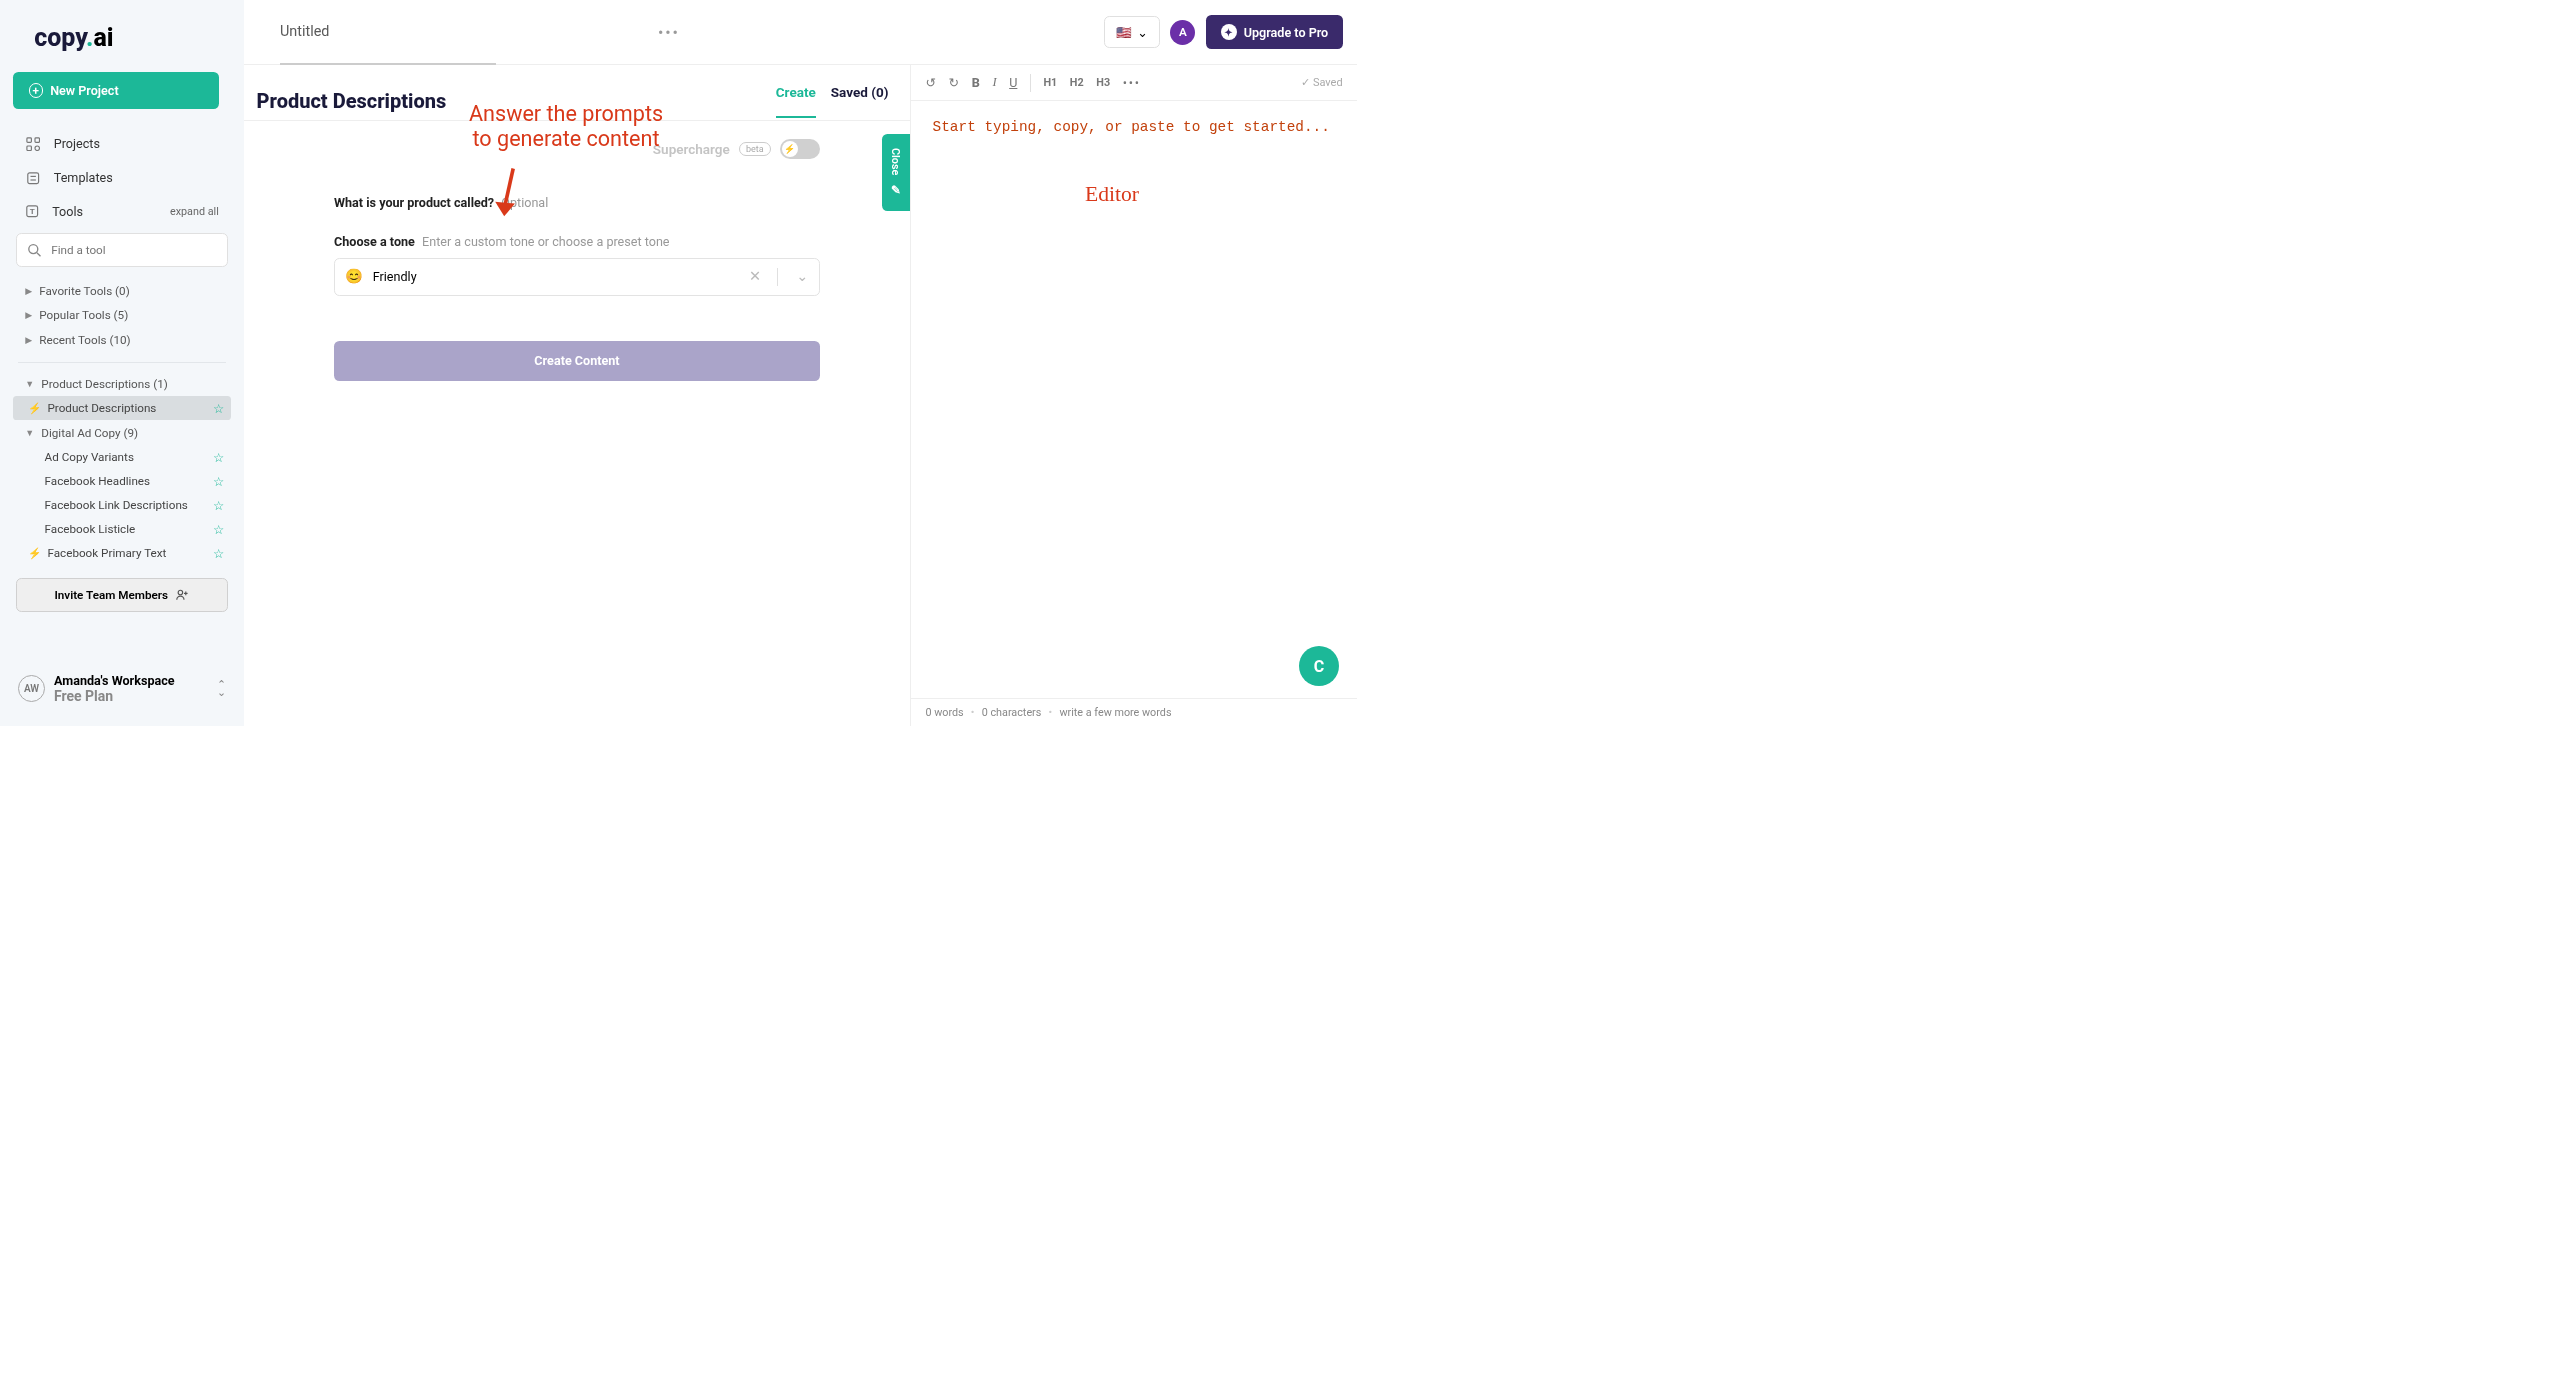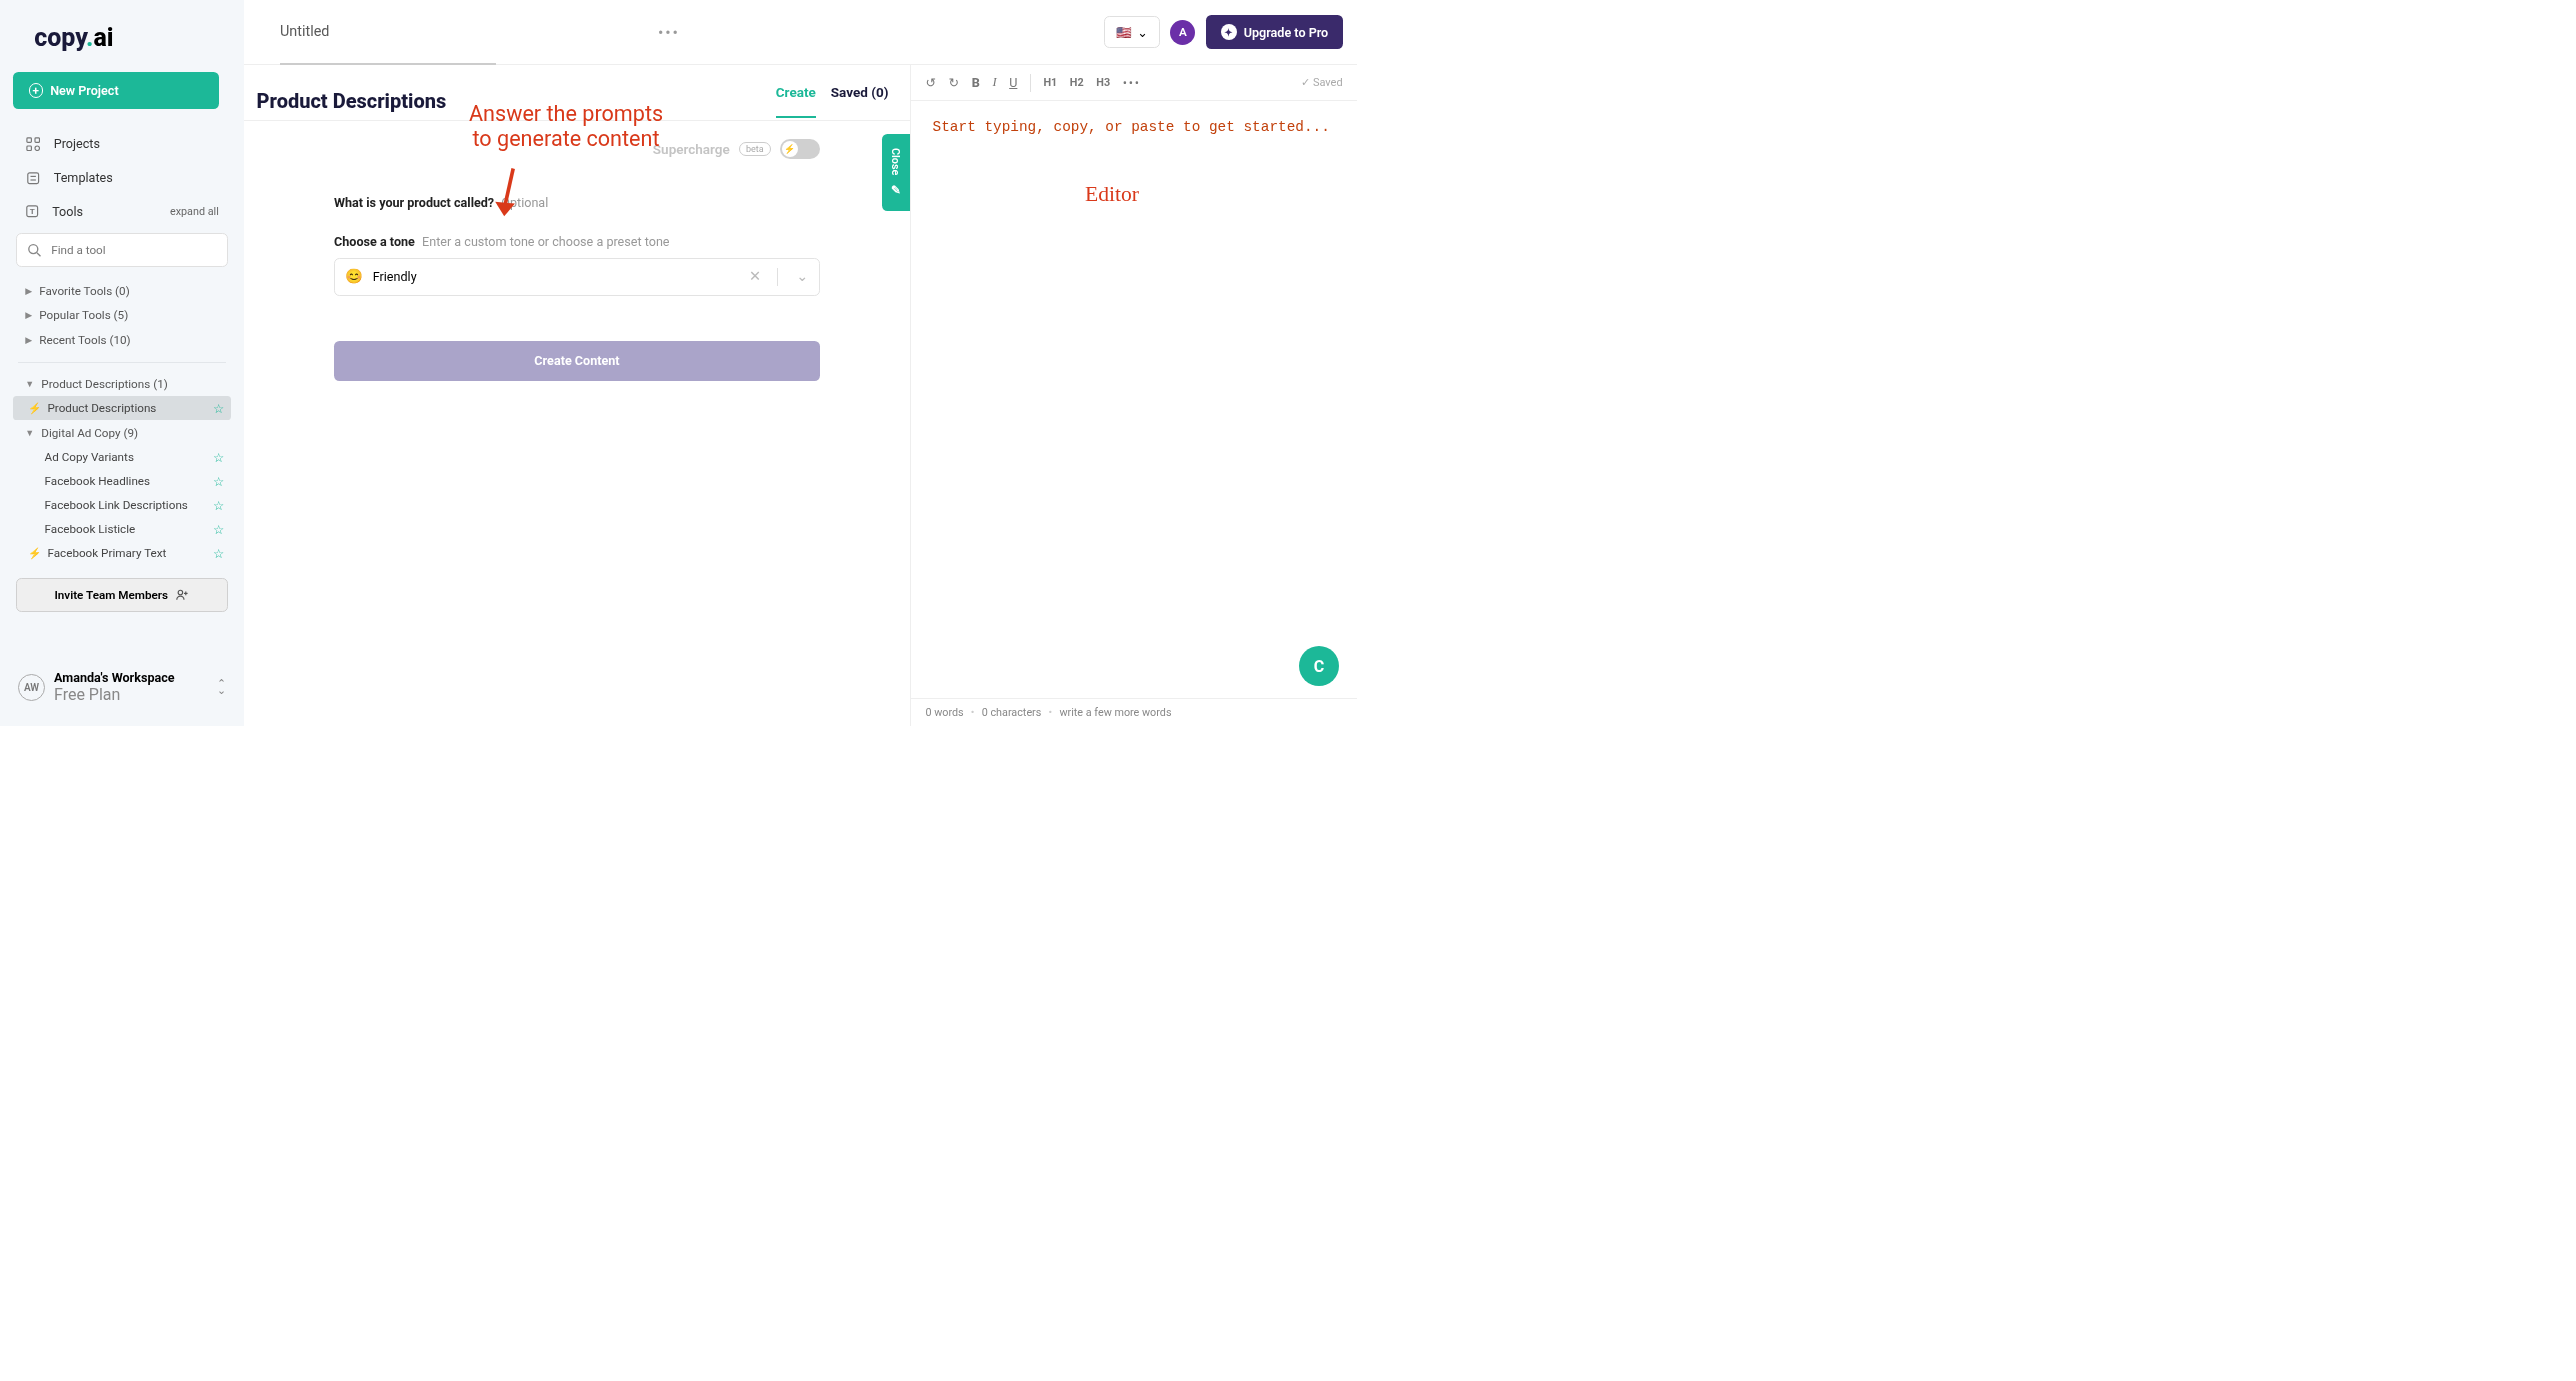--- a/index.html
+++ b/index.html
@@ -24,21 +24,21 @@
 .divider { border-top:0.9px solid #e2e6ea; margin:9px 5.4px; }
 .subtool { display:flex; align-items:center; justify-content:space-between; padding:4.5px 7.2px 4.5px 16px; font-size:11.7px; color:#444; cursor:pointer; border-radius:3.6px; }
 .subtool.selected { background:#d9dde0; }
 .subtool .bolt { color:#f5c518; margin-right:5.4px; font-size:10.8px;}
 .subtool .star { color:#1cb898; font-size:12.6px; }
 .subtool .label { flex:1;}
 .invite { border:0.9px solid #d0d0d0; border-radius:5.4px; padding:9px; text-align:center; font-size:11.7px; font-weight:600; cursor:pointer; margin:12.6px 3.6px; display:flex; align-items:center; justify-content:center; gap:7.2px;}
 .workspace { display:flex; align-items:center; gap:9px; padding:9px 5.4px; margin-top:auto;}
 .ws-avatar { width:27px;height:27px;border:1.4px solid #aaa;border-radius:50%;display:flex;align-items:center;justify-content:center;font-size:10px;font-weight:600;color:#777;}
 .ws-name { font-size:12.6px; font-weight:700; }
-.ws-plan { font-size:16px; color:#888; }
+.ws-plan { font-size:14px; color:#888;font-weight:bold; }
 .ws-caret { margin-left:auto; font-size:10.8px; color:#888; display:flex;flex-direction:column;line-height:0.7;}
 .main { flex:1; display:flex; flex-direction:column; }
 .topbar { height:65px; display:flex; align-items:center; padding:0 14.4px 0 36px; border-bottom:0.9px solid #eee; }
 .tabwrap { display:flex;align-items:center;gap:162px;justify-content:center;}
 .tabtitle { font-size:14.4px; color:#5a5a5a; padding-bottom:23.5px; margin-top:23.5px; border-bottom:2.7px solid #ccc; width:216px;}
 .tabmore { color:#999; font-size:16px; letter-spacing:1.8px; cursor:pointer;}
 .topright { margin-left:auto; display:flex; align-items:center; gap:10.8px;}
 .langbtn { border:0.9px solid #e0e0e0; border-radius:5.4px; padding:7.2px 10.8px; display:flex;align-items:center;gap:5.4px;cursor:pointer;font-size:12.6px;}
 .avatar { width:25px;height:25px;border-radius:50%;background:#6b2fa8;color:#fff;display:flex;align-items:center;justify-content:center;font-size:11.7px;font-weight:600;}
 .upgrade { background:#3a2a6b; color:#fff; border:none; border-radius:5.4px; padding:9px 14.4px; font-size:12.6px; font-weight:600; display:flex;align-items:center;gap:7.2px;cursor:pointer;}

